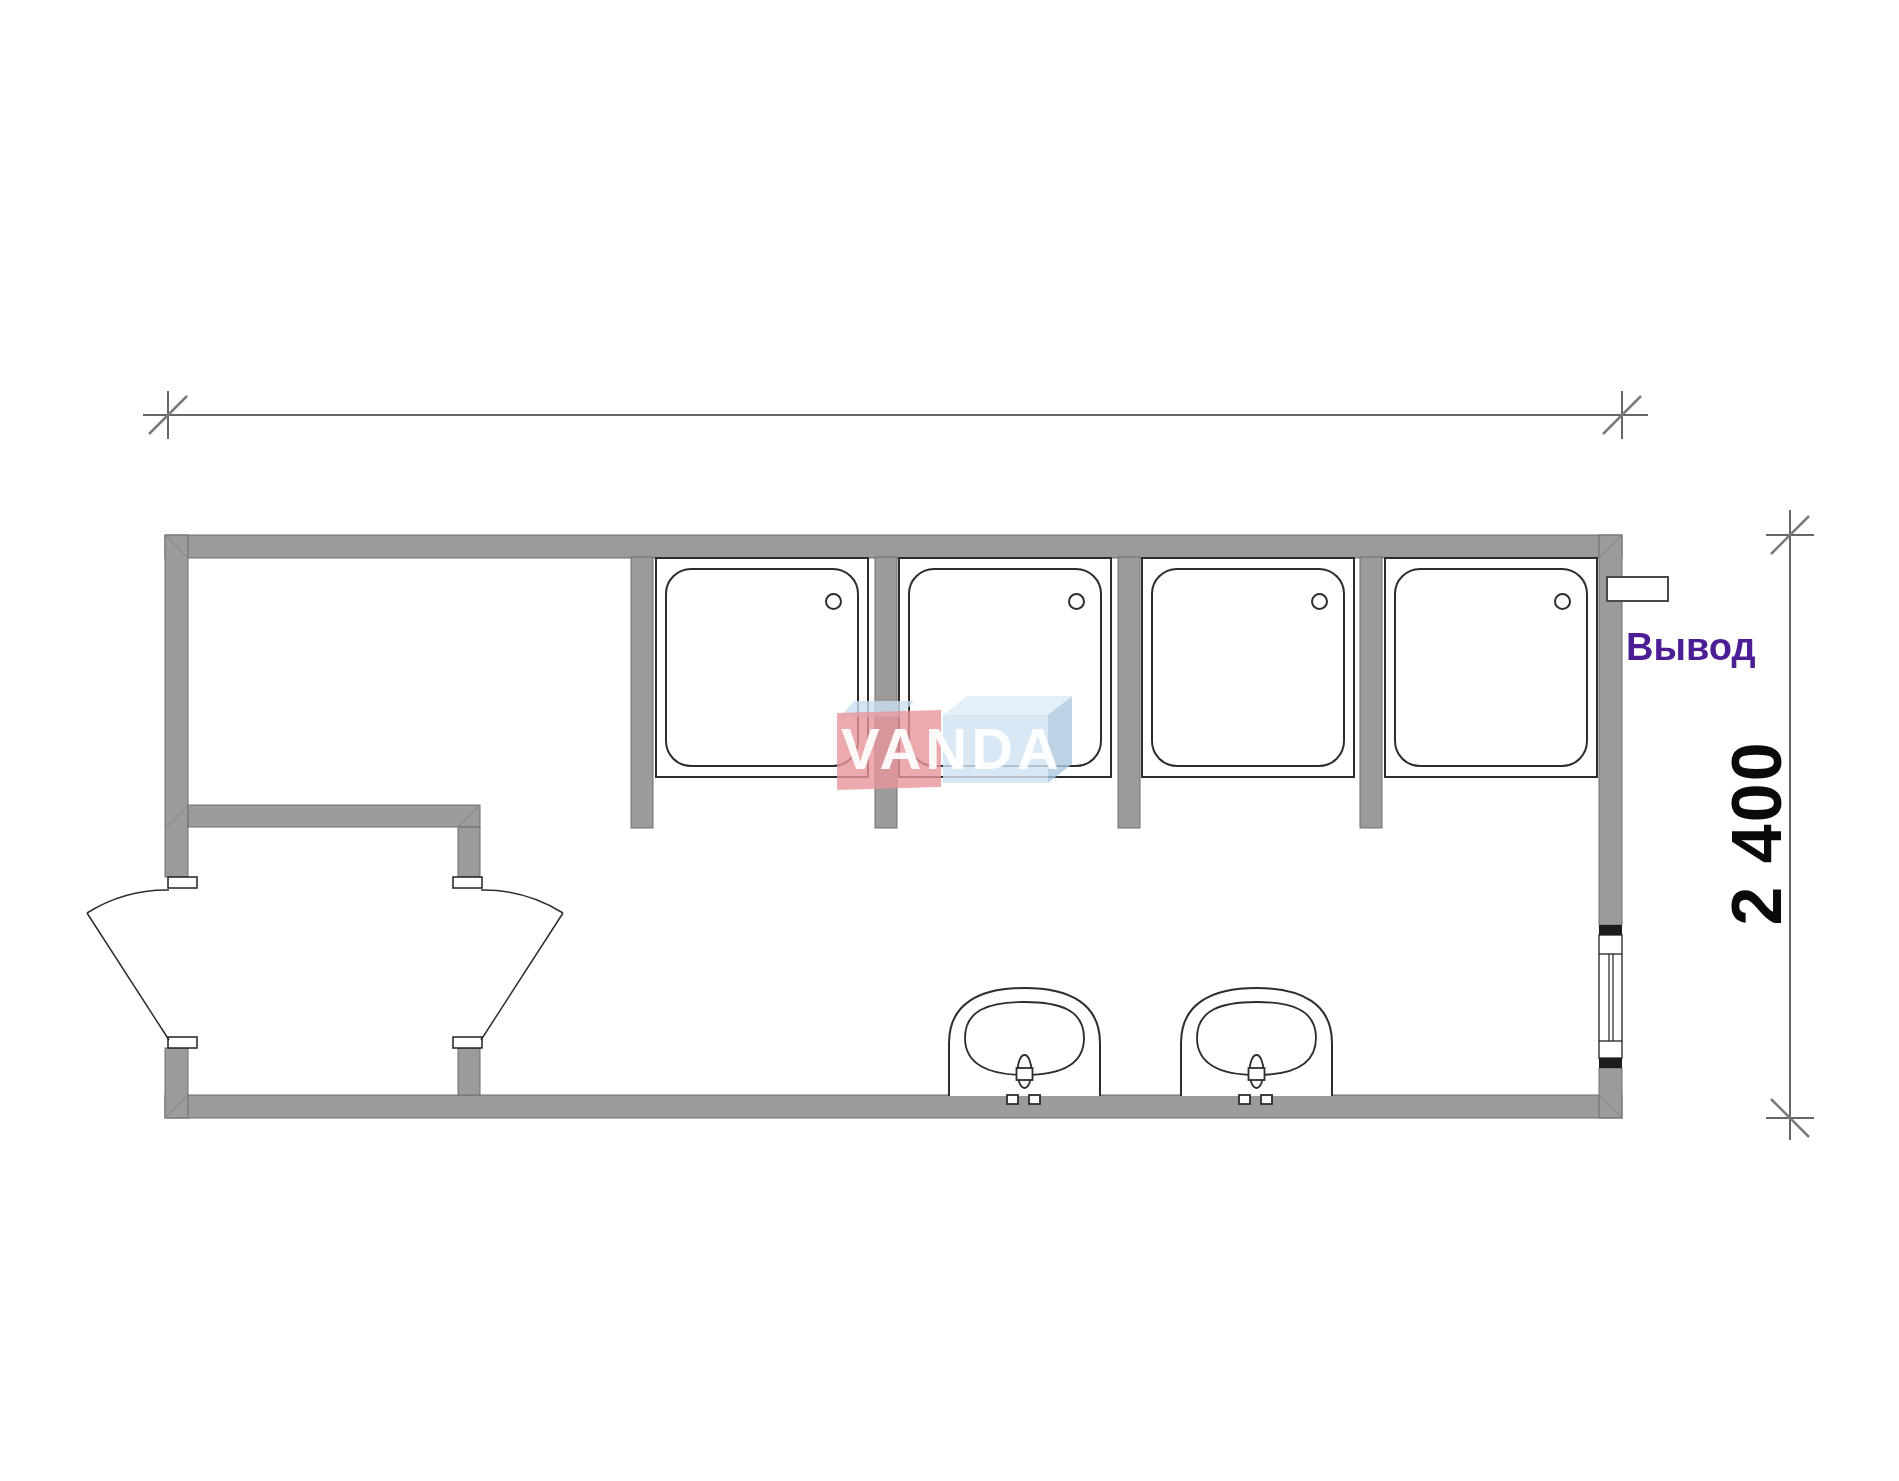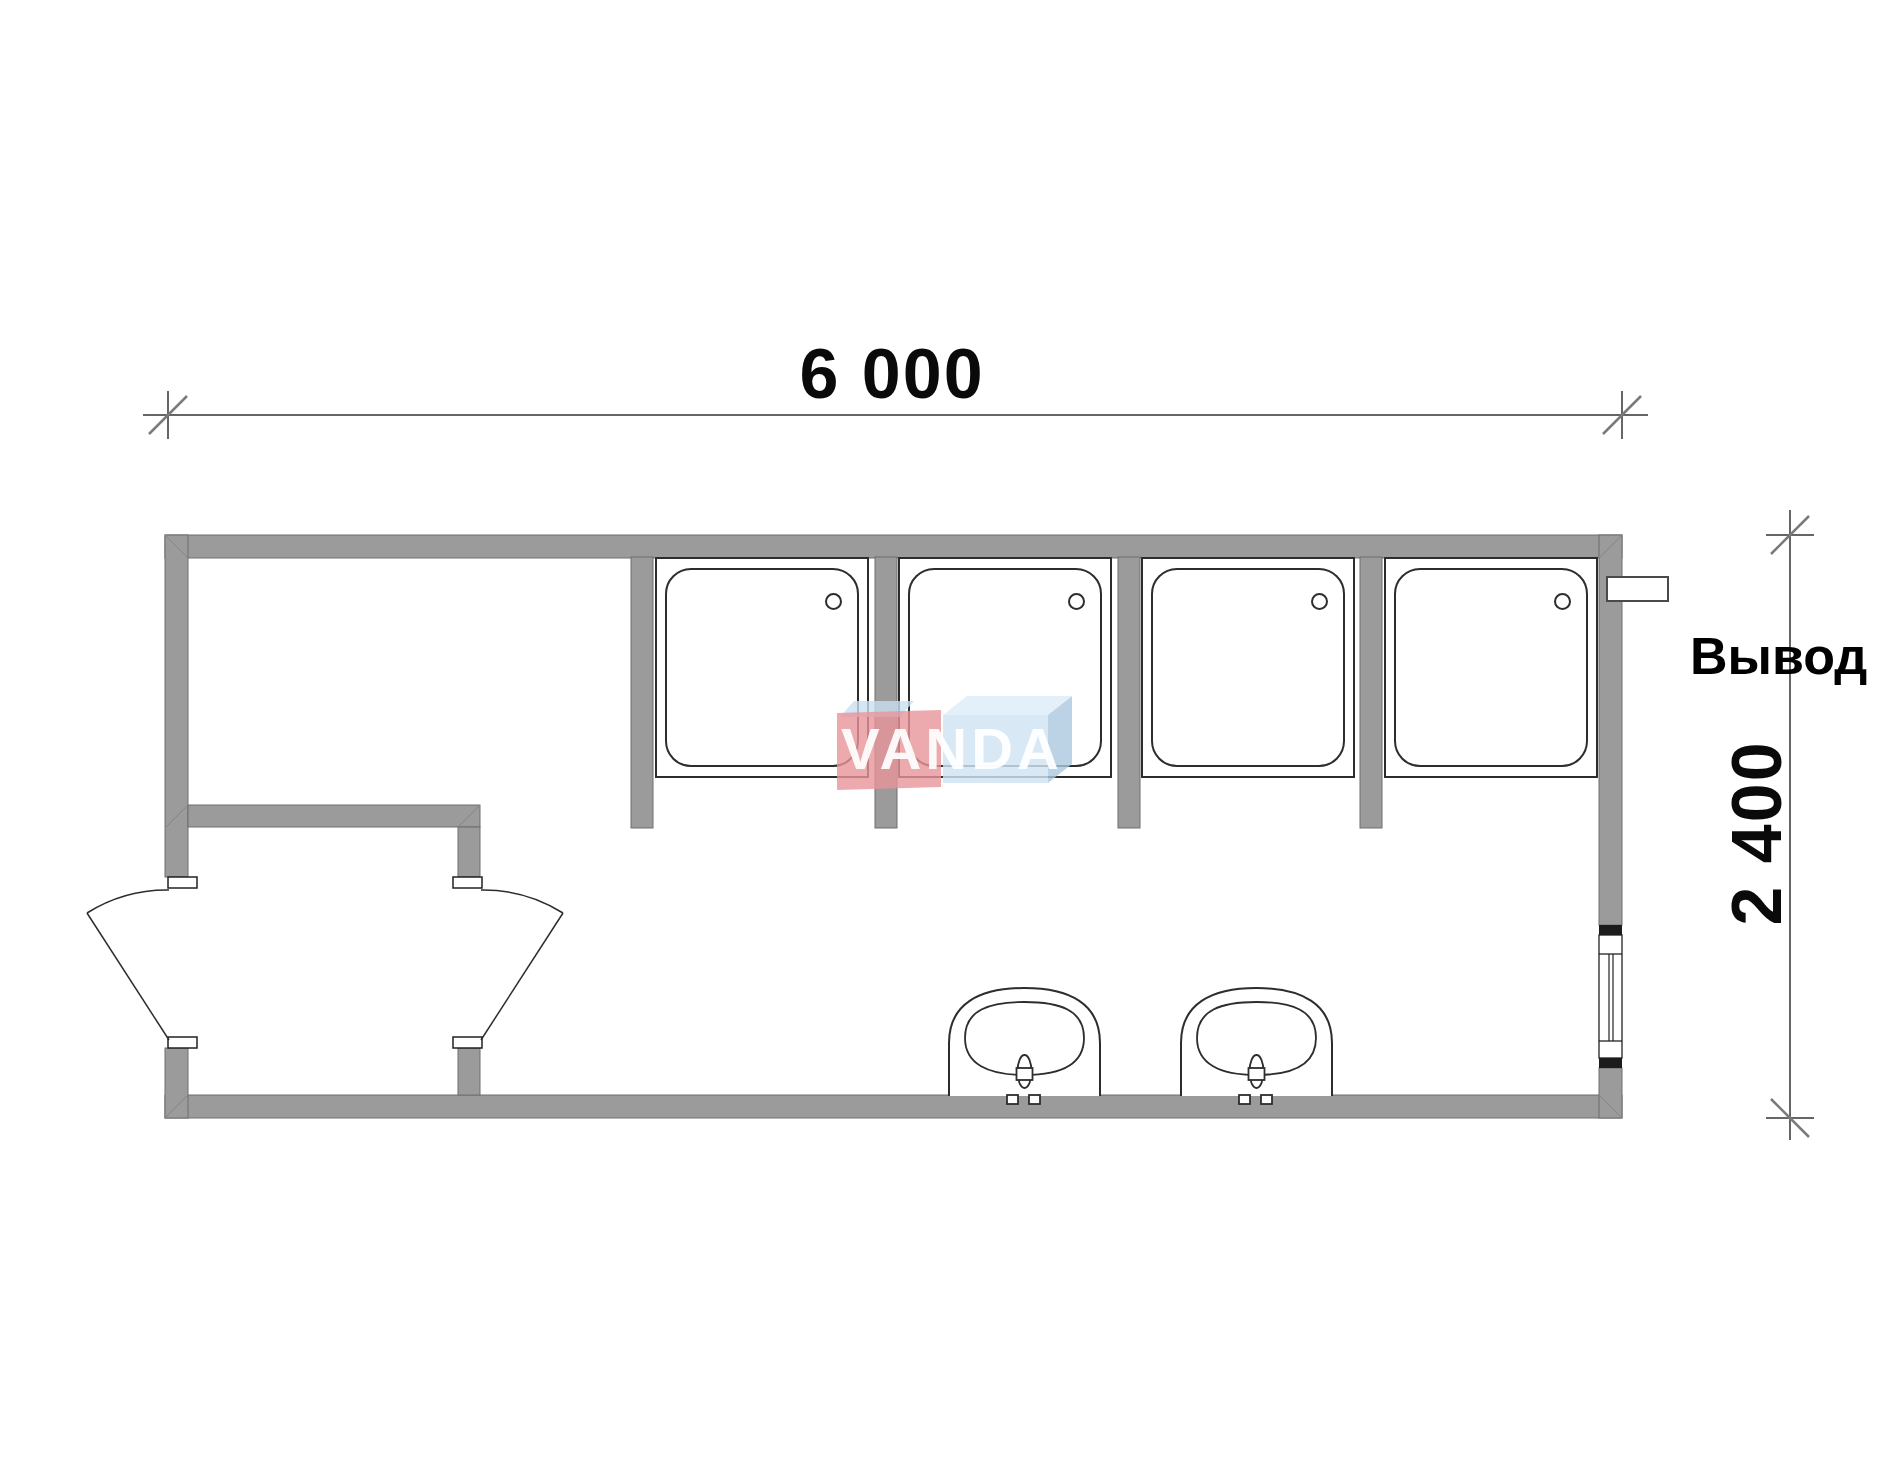--- a/index.html
+++ b/index.html
@@ -21,24 +21,24 @@
     white-space:nowrap;
   }
   .dim-width{left:692px;top:334px;width:400px;}
   .dim-height{
     left:1557px;top:793px;width:400px;
     transform:rotate(-90deg);
     transform-origin:center center;
   }
   .outlet-label{
     position:absolute;
-    left:1690px;top:626px;
+    left:1626px;top:626px;
     font-weight:bold;
-    font-size:52px;
-    color:#000000;
+    font-size:38px;
+    color:#4c1d95;
     white-space:nowrap;
   }
 </style>
 </head>
 <body>
 
 <div class="stage">
 
   <svg class="plan-svg" width="1899" height="1481" viewBox="0 0 1899 1481">
 
@@ -157,19 +157,18 @@
     <g>
       <polygon points="840,717 900,717 914,701 854,701" fill="#c9dff0" fill-opacity="0.8"></polygon>
       <polygon points="837,713 941,710 941,787 837,790" fill="#e8959a" fill-opacity="0.8"></polygon>
       <polygon points="943,715 1048,715 1072,696 967,696" fill="#dcebf7" fill-opacity="0.8"></polygon>
       <polygon points="1048,715 1072,696 1072,764 1048,783" fill="#abc8df" fill-opacity="0.8"></polygon>
       <polygon points="943,715 1048,715 1048,783 943,783" fill="#cfe3f2" fill-opacity="0.82"></polygon>
       <text x="952" y="769" text-anchor="middle" font-family="Liberation Sans, sans-serif" font-size="58" font-weight="bold" letter-spacing="4" fill="#ffffff" fill-opacity="0.93">VANDA</text>
     </g>
   </svg>
 
-  <div class="dim-text dim-width">6 000</div>
 
   <div class="dim-text dim-height">2 400</div>
 
   <div class="outlet-label">Вывод</div>
 
 </div>
 
 </body></html>

